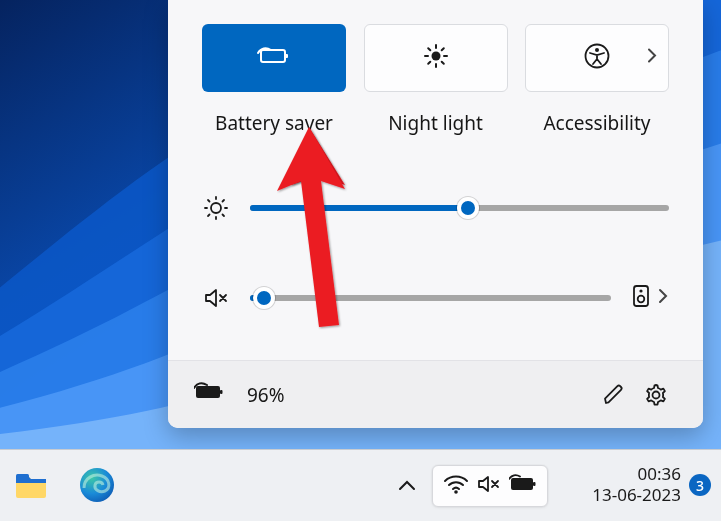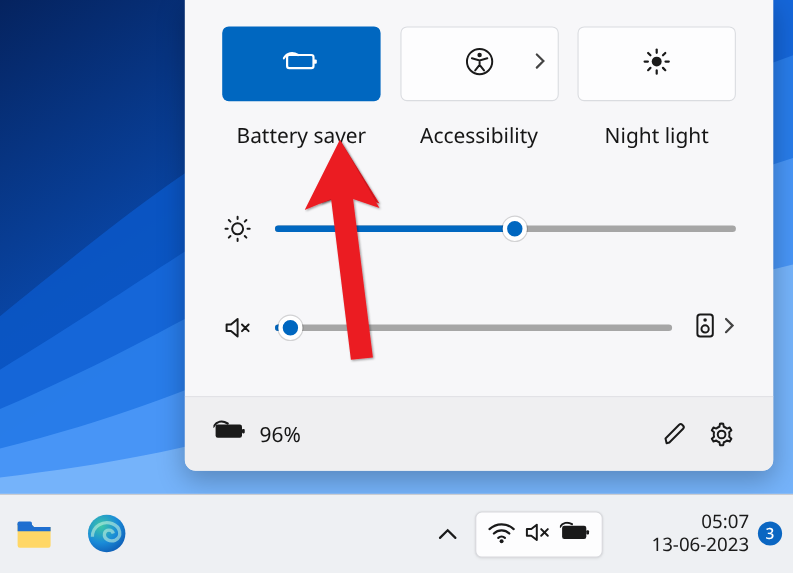--- a/index.html
+++ b/index.html
@@ -218,21 +218,21 @@
     background:#efeff1;
     border-top:1px solid #e2e2e6;
     display:flex;
     align-items:center;
     padding:0 26px;
     box-sizing:border-box;
   }
   .footer-battery {
     display:flex;
     align-items:center;
-    gap:12px;
+    gap:23px;
     font-size:19px;
     color:#161616;
   }
   .footer-spacer { flex:1; }
   .footer-btn {
     width:42px;height:42px;
     display:flex;align-items:center;justify-content:center;
     border-radius:6px;
   }
 
@@ -275,38 +275,20 @@
         <span>
           <svg width="34" height="24" viewBox="0 0 34 24" fill="none">
             <path d="M6 6 H26 A2 2 0 0 1 28 8 V16 A2 2 0 0 1 26 18 H6 A2 2 0 0 1 4 16 V8 A2 2 0 0 1 6 6 Z" stroke="#fff" stroke-width="2"></path>
             <rect x="28" y="10" width="3" height="4" rx="1" fill="#fff"></rect>
             <path d="M2 4 L8 0 M2 20 L8 24" stroke="#fff" stroke-width="2" opacity="0.0"></path>
             <path d="M0 8 C 3 3, 8 2, 13 5" stroke="#fff" stroke-width="2" stroke-linecap="round" transform="translate(1,1)"></path>
           </svg>
         </span>
       </div>
       <div class="tile-label">Battery saver</div>
-    </div>
-
-    <div class="tile-wrap">
-      <div class="tile off">
-        <span>
-          <svg width="26" height="26" viewBox="0 0 26 26">
-            <circle cx="13" cy="13" r="11.5" stroke="#1a1a1a" stroke-width="1.8" fill="none"></circle>
-            <circle cx="13" cy="7" r="2" fill="#1a1a1a"></circle>
-            <path d="M6 10 L13 12 L20 10 M13 12 V16 M13 16 L9 21 M13 16 L17 21" stroke="#1a1a1a" stroke-width="1.8" stroke-linecap="round" fill="none"></path>
-          </svg>
-        </span>
-        <span class="chev">
-          <svg width="12" height="18" viewBox="0 0 12 18">
-                <path d="M3 3 L9 9 L3 15" stroke="#444" stroke-width="2" fill="none" stroke-linecap="round"></path>
-              </svg>
-        </span>
-      </div>
-      <div class="tile-label">Accessibility</div>
     </div>
 
     <div class="tile-wrap">
       <div class="tile off">
         <span>
           <svg width="26" height="26" viewBox="0 0 26 26">
             <circle cx="13" cy="13" r="4.5" fill="#1a1a1a"></circle>
             <g stroke="#1a1a1a" stroke-width="2" stroke-linecap="round">
               <line x1="13" y1="2" x2="13" y2="5"></line>
               <line x1="13" y1="21" x2="13" y2="24"></line>
@@ -315,20 +297,38 @@
               <line x1="5.2" y1="5.2" x2="7.3" y2="7.3"></line>
               <line x1="18.7" y1="18.7" x2="20.8" y2="20.8"></line>
               <line x1="5.2" y1="20.8" x2="7.3" y2="18.7"></line>
               <line x1="18.7" y1="7.3" x2="20.8" y2="5.2"></line>
             </g>
           </svg>
         </span>
       </div>
       <div class="tile-label">Night light</div>
     </div>
+
+    <div class="tile-wrap">
+      <div class="tile off">
+        <span>
+          <svg width="26" height="26" viewBox="0 0 26 26">
+            <circle cx="13" cy="13" r="11.5" stroke="#1a1a1a" stroke-width="1.8" fill="none"></circle>
+            <circle cx="13" cy="7" r="2" fill="#1a1a1a"></circle>
+            <path d="M6 10 L13 12 L20 10 M13 12 V16 M13 16 L9 21 M13 16 L17 21" stroke="#1a1a1a" stroke-width="1.8" stroke-linecap="round" fill="none"></path>
+          </svg>
+        </span>
+        <span class="chev">
+          <svg width="12" height="18" viewBox="0 0 12 18">
+                <path d="M3 3 L9 9 L3 15" stroke="#444" stroke-width="2" fill="none" stroke-linecap="round"></path>
+              </svg>
+        </span>
+      </div>
+      <div class="tile-label">Accessibility</div>
+    </div>
   </div>
 
   <div class="slider-row brightness">
     <div class="lead-icon">
       <svg width="26" height="26" viewBox="0 0 26 26">
         <circle cx="13" cy="13" r="5" stroke="#1a1a1a" stroke-width="1.8" fill="none"></circle>
         <g stroke="#1a1a1a" stroke-width="1.8" stroke-linecap="round">
           <line x1="13" y1="2" x2="13" y2="4"></line>
           <line x1="13" y1="22" x2="13" y2="24"></line>
           <line x1="2" y1="13" x2="4" y2="13"></line>
@@ -460,21 +460,21 @@
       <span>
         <svg width="28" height="20" viewBox="0 0 28 20">
           <path d="M4 4 H22 A2 2 0 0 1 24 6 V14 A2 2 0 0 1 22 16 H4 A2 2 0 0 1 2 14 V6 A2 2 0 0 1 4 4 Z" fill="#1a1a1a"></path>
           <rect x="24" y="8" width="2.5" height="4" rx="1" fill="#1a1a1a"></rect>
           <path d="M0 5 C 2.5 1, 7 0, 11 2.5" stroke="#1a1a1a" stroke-width="1.8" stroke-linecap="round" fill="none"></path>
         </svg>
       </span>
     </div>
 
     <div class="clock-block">
-      <div>05:07</div>
+      <div>00:36</div>
       <div>13-06-2023</div>
     </div>
 
     <div class="notif-badge">3</div>
   </div>
 </div>
 
 </div>
 
 </body></html>

